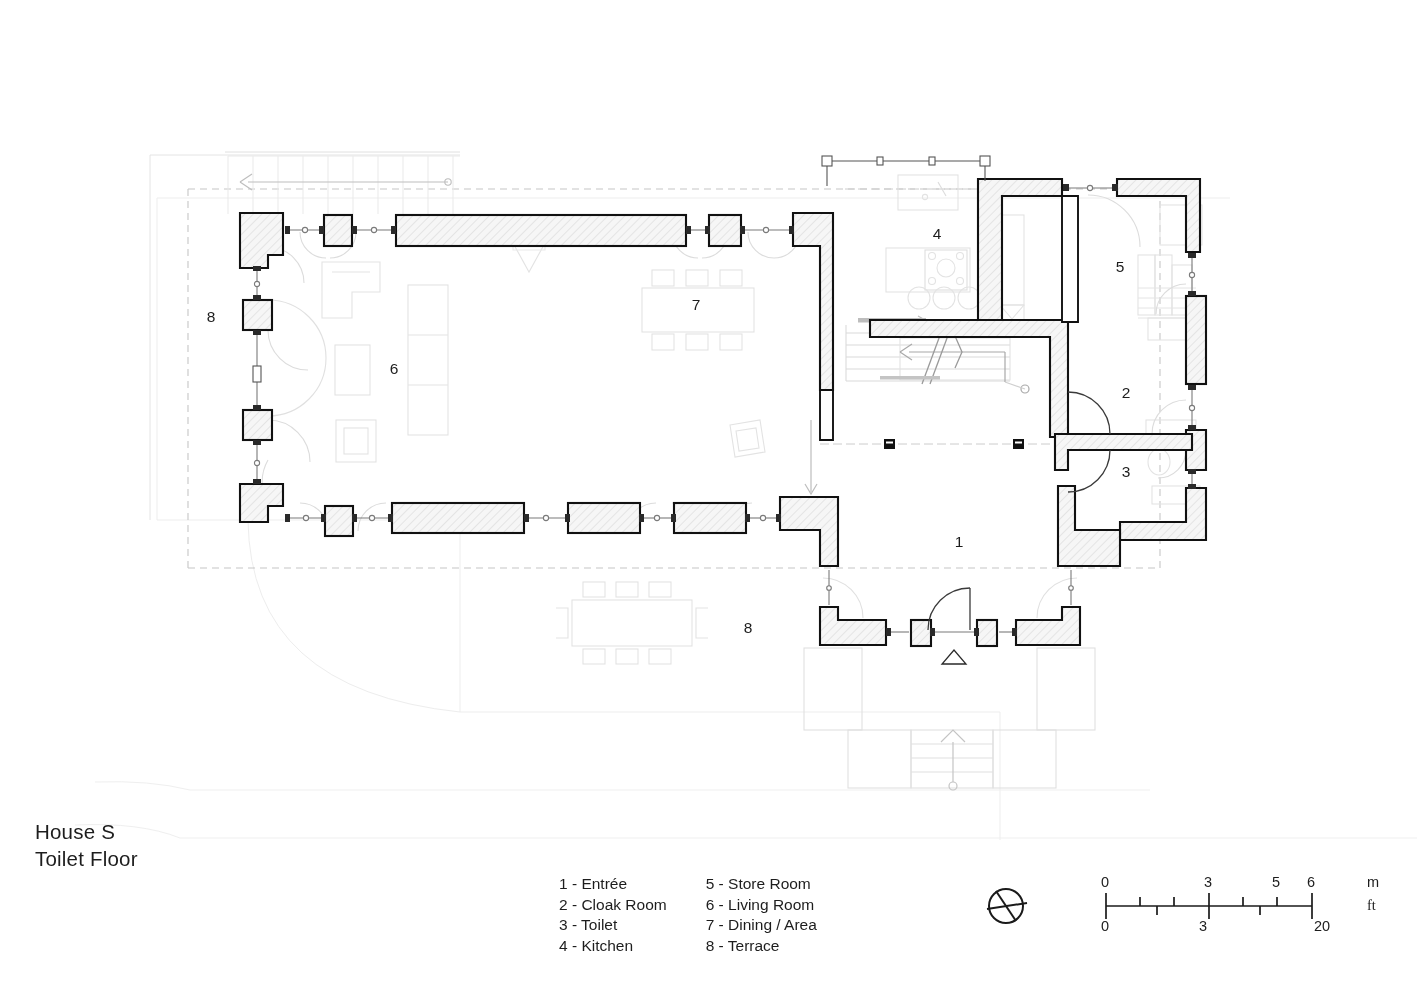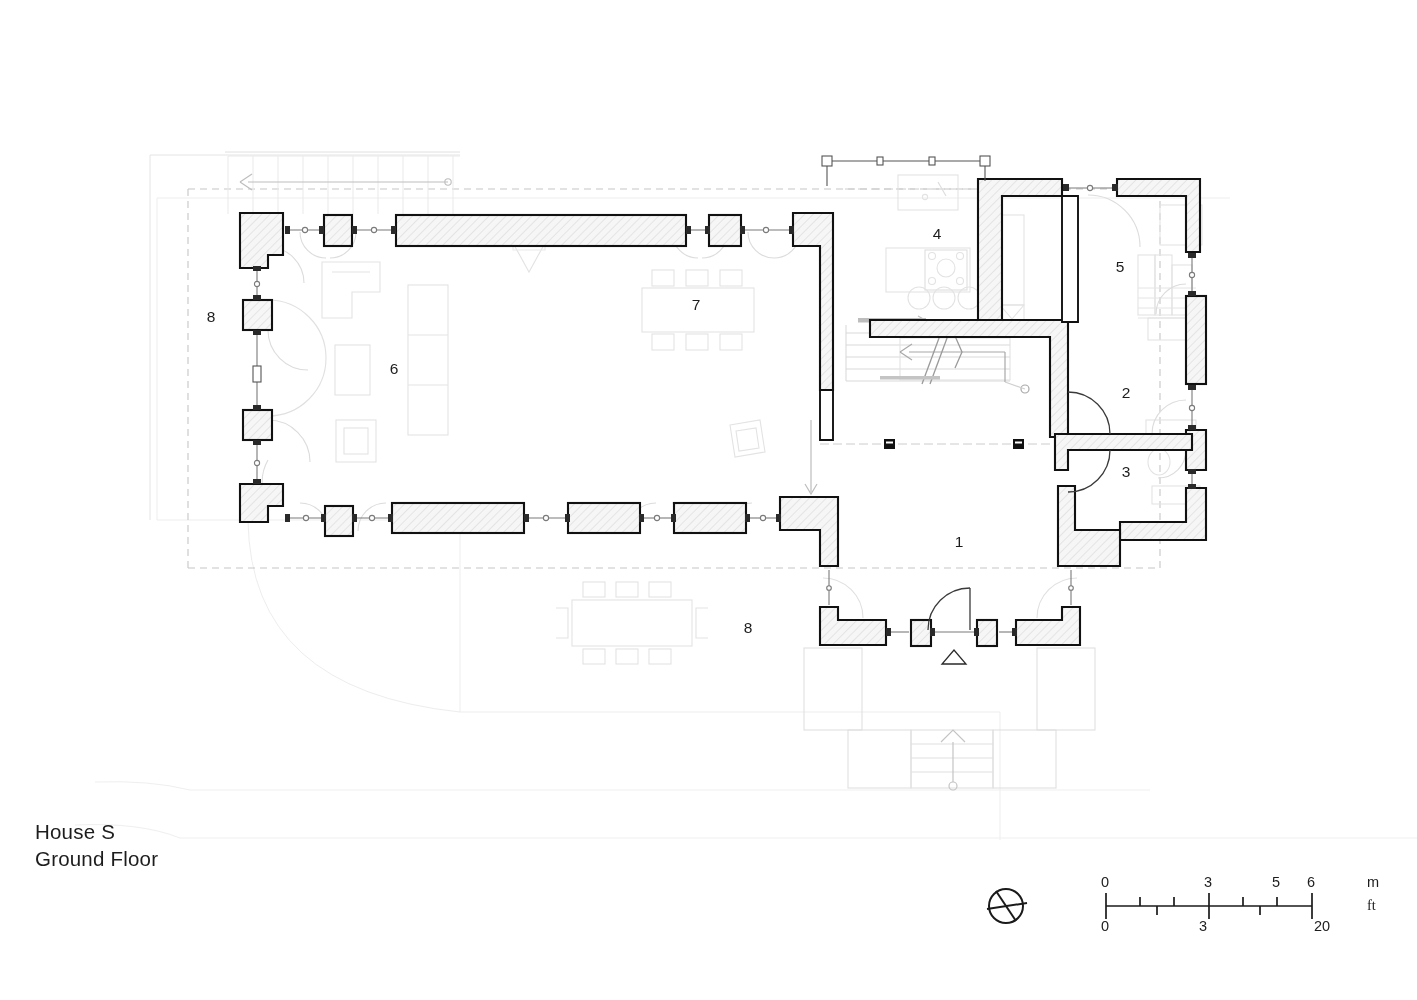--- a/index.html
+++ b/index.html
@@ -455,24 +455,36 @@
     <path d="M1157 906 L1157 915"></path>
     <path d="M1209 906 L1209 919"></path>
     <path d="M1260 906 L1260 915"></path>
     <path d="M1312 906 L1312 919"></path>
   </g>
 </svg>
 </div>
 
 <div class="title-block">
   <div class="title-line">House S</div>
-  <div class="title-line">Ground Floor</div>
+  <div class="title-line">Toilet Floor</div>
 </div>
 
 <div class="legend">
+  <div class="legend-col">
+    <div class="legend-item">1 - Entrée</div>
+    <div class="legend-item">2 - Cloak Room</div>
+    <div class="legend-item">3 - Toilet</div>
+    <div class="legend-item">4 - Kitchen</div>
+  </div>
+  <div class="legend-col">
+    <div class="legend-item">5 - Store Room</div>
+    <div class="legend-item">6 - Living Room</div>
+    <div class="legend-item">7 - Dining / Area</div>
+    <div class="legend-item">8 - Terrace</div>
+  </div>
 </div>
 
 <div>
   <div class="sb-label" style="left:1101px;top:874px;">0</div>
   <div class="sb-label" style="left:1204px;top:874px;">3</div>
   <div class="sb-label" style="left:1272px;top:874px;">5</div>
   <div class="sb-label" style="left:1307px;top:874px;">6</div>
   <div class="sb-unit" style="top:874px;">m</div>
 
   <div class="sb-label" style="left:1101px;top:918px;">0</div>

